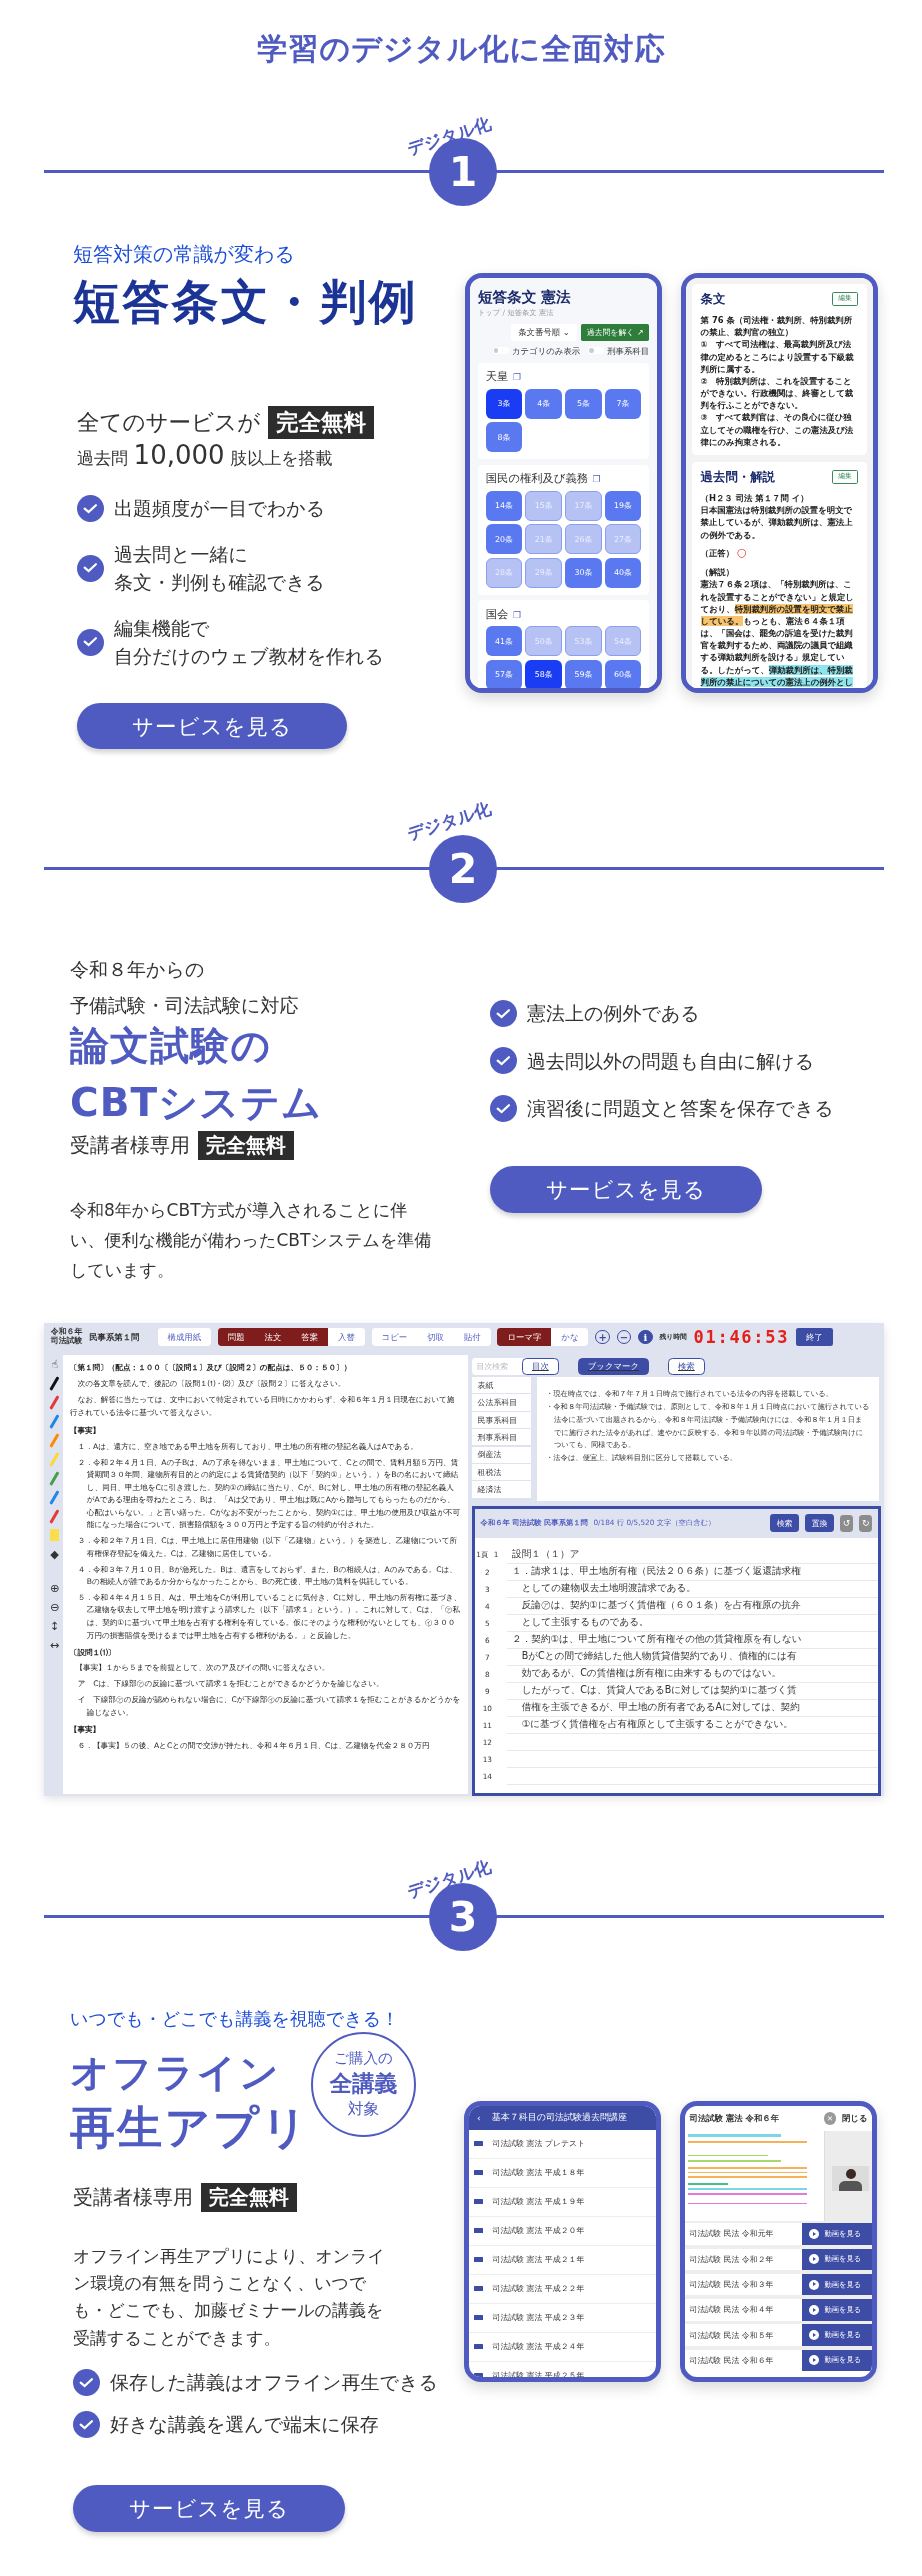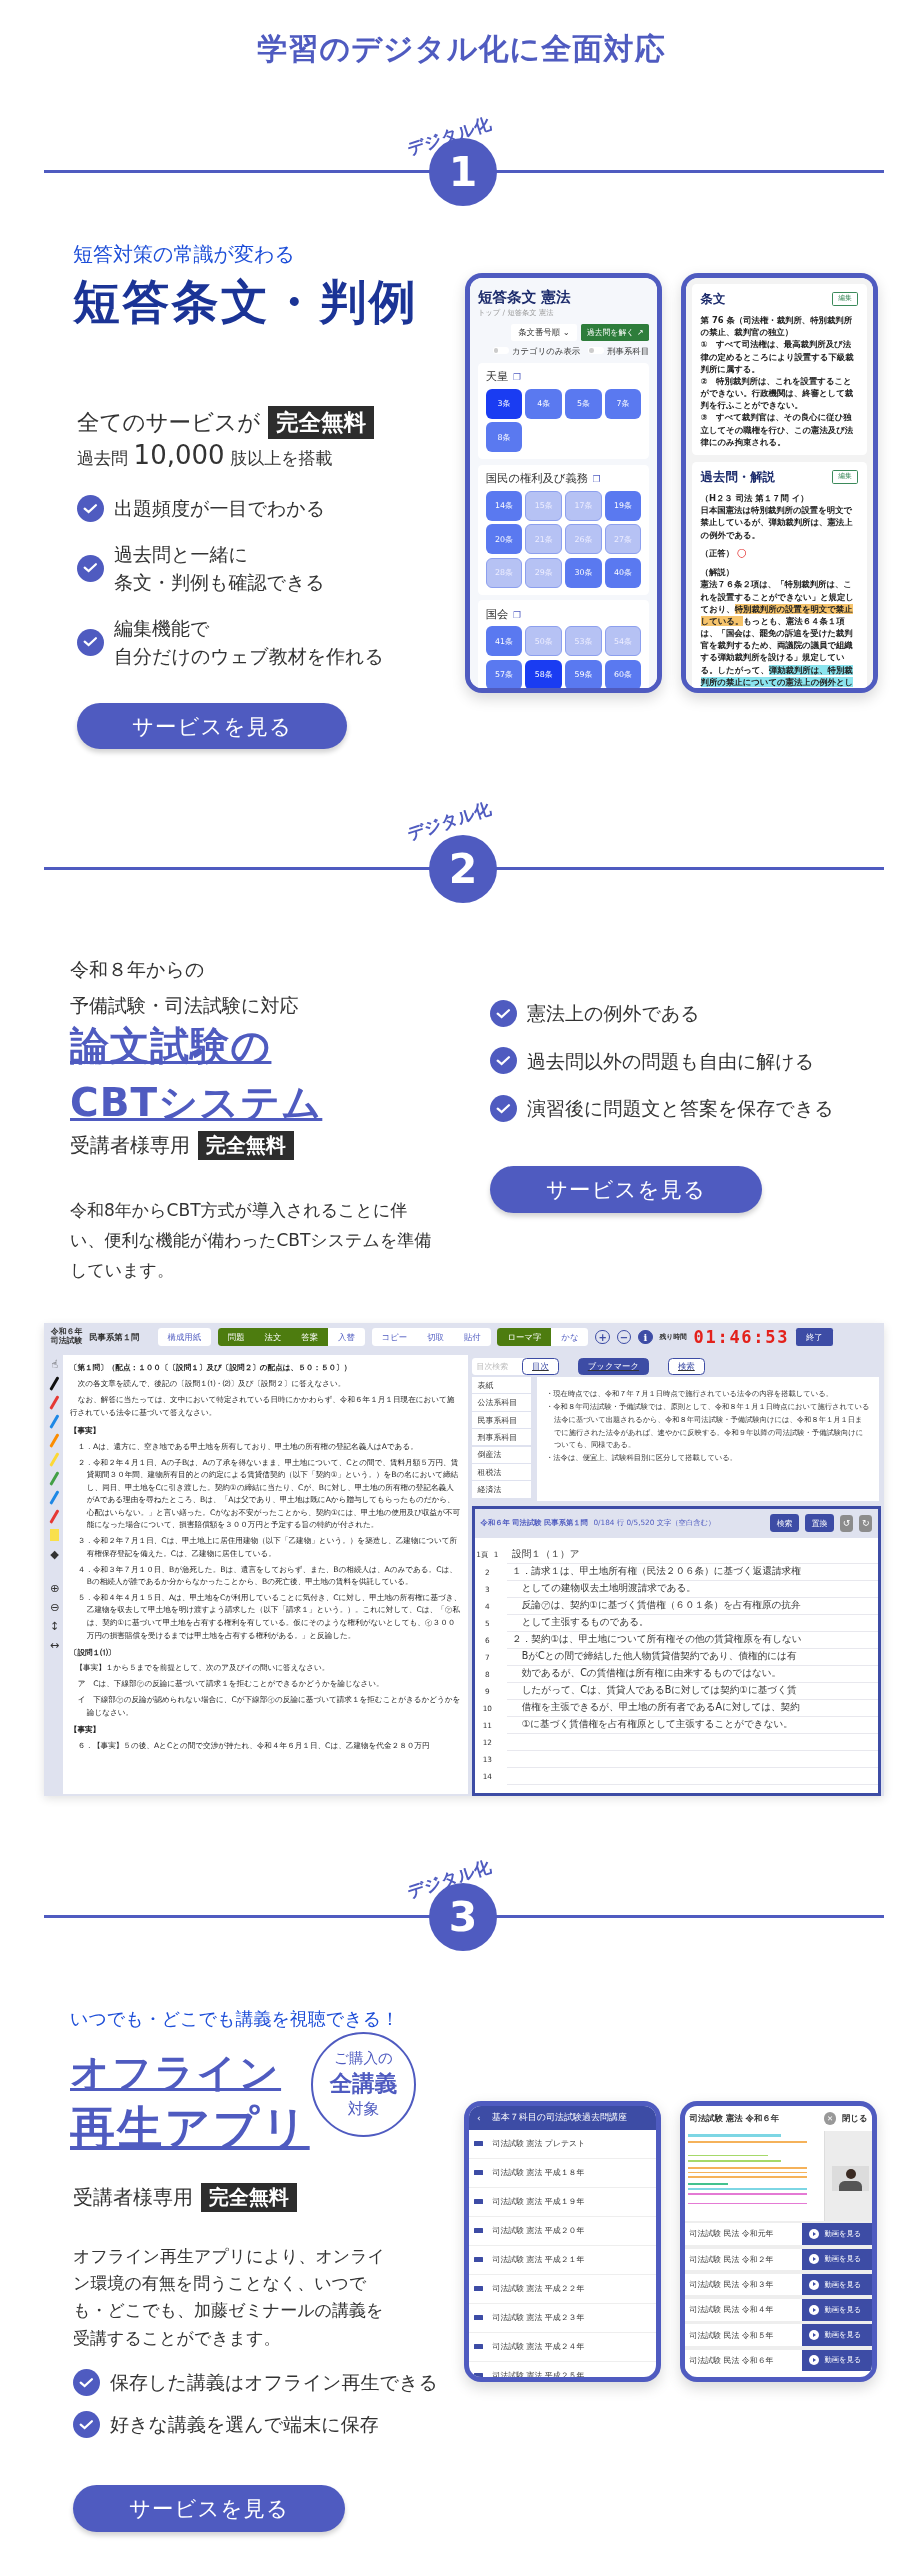--- a/index.html
+++ b/index.html
@@ -1,19 +1,19 @@
 <!DOCTYPE html>
 <html style="font-size:9px"><head>
 <meta charset="utf-8">
 <style>
   * { box-sizing: border-box; margin: 0; padding: 0; }
   html, body { width: 923px; background: #fff; }
   body { font-family: "DejaVu Sans", "Liberation Sans", sans-serif; color: #333; position: relative; height: 2576px; overflow: hidden; }
   .abs { position: absolute; }
-  .accent { color: #4f5bc0; text-decoration: underline; }
+  .accent { color: #4f5bc0; }
   .main-title { left: 0; width: 923px; top: 29px; text-align: center; font-size: 30px; font-weight: bold; color: #4f5bc0; letter-spacing: 1.1px; }
   .divider { left: 44px; width: 840px; height: 3.4px; background: #4f5bc0; }
   .num-badge { width: 68px; height: 68px; border-radius: 50%; background: #4f5bc0; color: #fff; font-size: 41px; font-weight: bold; display: flex; align-items: center; justify-content: center; }
   .digi-label { font-size: 17px; color: #4f5bc0; font-weight: bold; transform: rotate(-18deg); transform-origin: center; white-space: nowrap; }
   .kicker { font-size: 20px; color: #1d4ed8; text-align: right; }
   .big-title { font-size: 47px; font-weight: bold; line-height: 1.25; letter-spacing: 2.3px; }
   .navy { color: #1b3496; }
   .free-line { font-size: 22.5px; color: #333; display: flex; align-items: center; gap: 7.9px; }
   .free-badge { background: #2d2d2d; color: #fff; font-weight: bold; padding: 1.1px 7.9px; font-size: 22.5px; }
   .checks { display: flex; flex-direction: column; gap: 17px; }
@@ -45,21 +45,21 @@
   .edit-btn { font-size: 6.8px; color: #3b8a5a; border: 0.6px solid #3b8a5a; border-radius: 1.7px; padding: 1.1px 5.6px; font-weight: normal; }
   .hl-orange { background: #f6c46c; }
   .hl-cyan { background: #8be4ee; }
   
   .cbt { left: 44px; top: 1323px; width: 840px; height: 473px; background: #dfe2ef; box-shadow: 0 3.4px 9px rgba(0,0,0,0.12); }
   .cbt-top { height: 28px; display: flex; align-items: center; padding: 0 6.8px; gap: 6.8px; font-size: 9px; }
   .cbt-top .exam { font-size: 7.9px; font-weight: bold; line-height: 1.1; }
   .cbt-top .q { font-size: 8.4px; font-weight: bold; margin-right: 11.3px; }
   .pill-group { display: flex; background: #fff; border-radius: 3.4px; overflow: hidden; }
   .pill-group span { padding: 3.4px 10px; color: #4f5bc0; font-size: 8.4px; }
-  .pill-group span.on { background: #4d7c0f; color: #fff; }
+  .pill-group span.on { background: #7f1d1d; color: #fff; }
   .timer { color: #e3211b; font-size: 17px; font-weight: bold; letter-spacing: 1.7px; font-family: "DejaVu Sans Mono", monospace; }
   .end-btn { background: #3d4ca5; color: #fff; padding: 3.4px 10px; border-radius: 2.3px; font-size: 8.4px; }
   .round-ic { width: 14.6px; height: 14.6px; border-radius: 50%; border: 1.1px solid #3d4ca5; color: #3d4ca5; display: flex; align-items: center; justify-content: center; font-size: 10px; font-weight: bold; }
   .tools { position: absolute; left: 4.5px; top: 31.5px; width: 12.4px; }
   .tool { width: 12.4px; height: 19px; display: flex; align-items: center; justify-content: center; font-size: 11.3px; }
   .pen { width: 2.8px; height: 14.6px; border-radius: 1.1px; transform: rotate(30deg); }
   .prob { position: absolute; left: 19px; top: 31.5px; width: 405px; height: 439px; background: #fff; padding: 7.9px 6.8px; font-size: 7.6px; line-height: 1.65; color: #222; overflow: hidden; }
   .prob p { margin-bottom: 3.4px; }
   .prob .ind { padding-left: 17px; text-indent: -9px; }
   .right-pane { position: absolute; left: 428px; top: 31.5px; width: 409px; }

